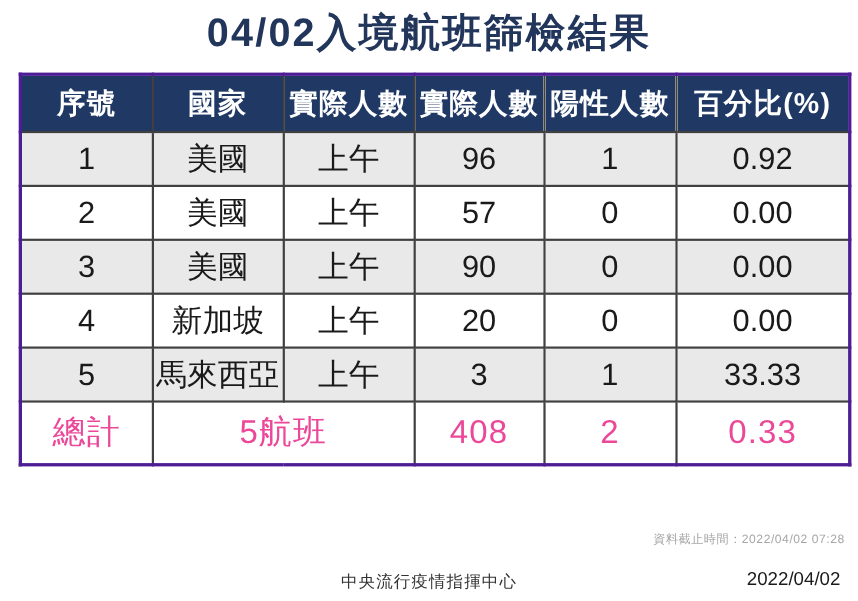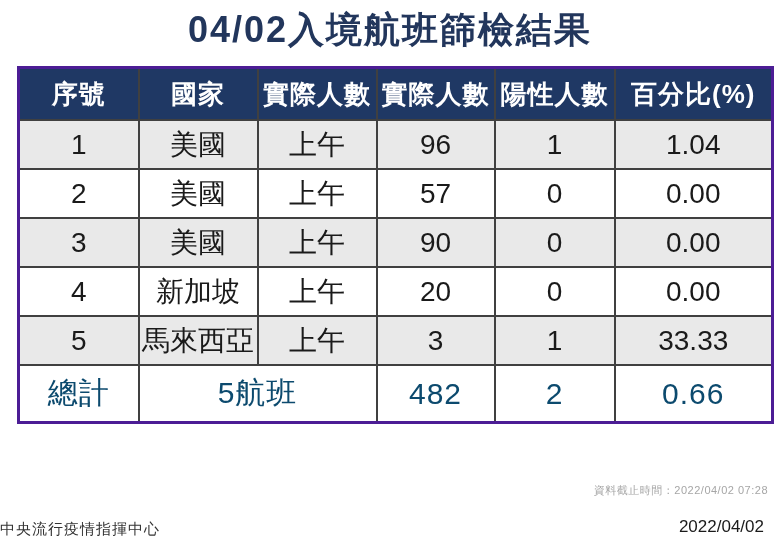--- a/index.html
+++ b/index.html
@@ -60,21 +60,21 @@
     height: 47px;
     background: #ffffff;
   }
   table.results tbody tr.stripe td {
     background: #e9e9e9;
   }
   table.results tfoot td {
     font-size: 30px;
     height: 55px;
     background: #ffffff;
-    color: #0c4a6e;
+    color: #ec4899;
     letter-spacing: 1px;
   }
   .note {
     position: absolute;
     left: 35px;
     top: 482px;
     font-size: 11.5px;
     font-weight: bold;
     color: #404040;
     letter-spacing: 0.5px;
@@ -86,20 +86,21 @@
     font-size: 11px;
     color: #a6a6a6;
     letter-spacing: 0.5px;
     text-align: center;
   }
   .org {
     position: absolute;
     left: 0;
     width: 100%;
     top: 520px;
+    text-align: center;
     font-size: 15px;
     color: #333333;
     letter-spacing: 1px;
   }
   .date {
     position: absolute;
     right: 16px;
     top: 517px;
     font-size: 17px;
     color: #1a1a1a;
@@ -132,21 +133,21 @@
         <th>百分比(%)</th>
       </tr>
     </thead>
     <tbody>
       <tr class="stripe">
         <td>1</td>
         <td>美國</td>
         <td>上午</td>
         <td>96</td>
         <td>1</td>
-        <td>1.04</td>
+        <td>0.92</td>
       </tr>
       <tr>
         <td>2</td>
         <td>美國</td>
         <td>上午</td>
         <td>57</td>
         <td>0</td>
         <td>0.00</td>
       </tr>
       <tr class="stripe">
@@ -171,23 +172,23 @@
         <td>上午</td>
         <td>3</td>
         <td>1</td>
         <td>33.33</td>
       </tr>
     </tbody>
     <tfoot>
       <tr>
         <td>總計</td>
         <td colspan="2">5航班</td>
-        <td>482</td>
+        <td>408</td>
         <td>2</td>
-        <td>0.66</td>
+        <td>0.33</td>
       </tr>
     </tfoot>
   </table>
 
   <div class="cutoff">資料截止時間：2022/04/02 07:28</div>
   <div class="org">中央流行疫情指揮中心</div>
   <div class="date">2022/04/02</div>
 
 </div>
 

